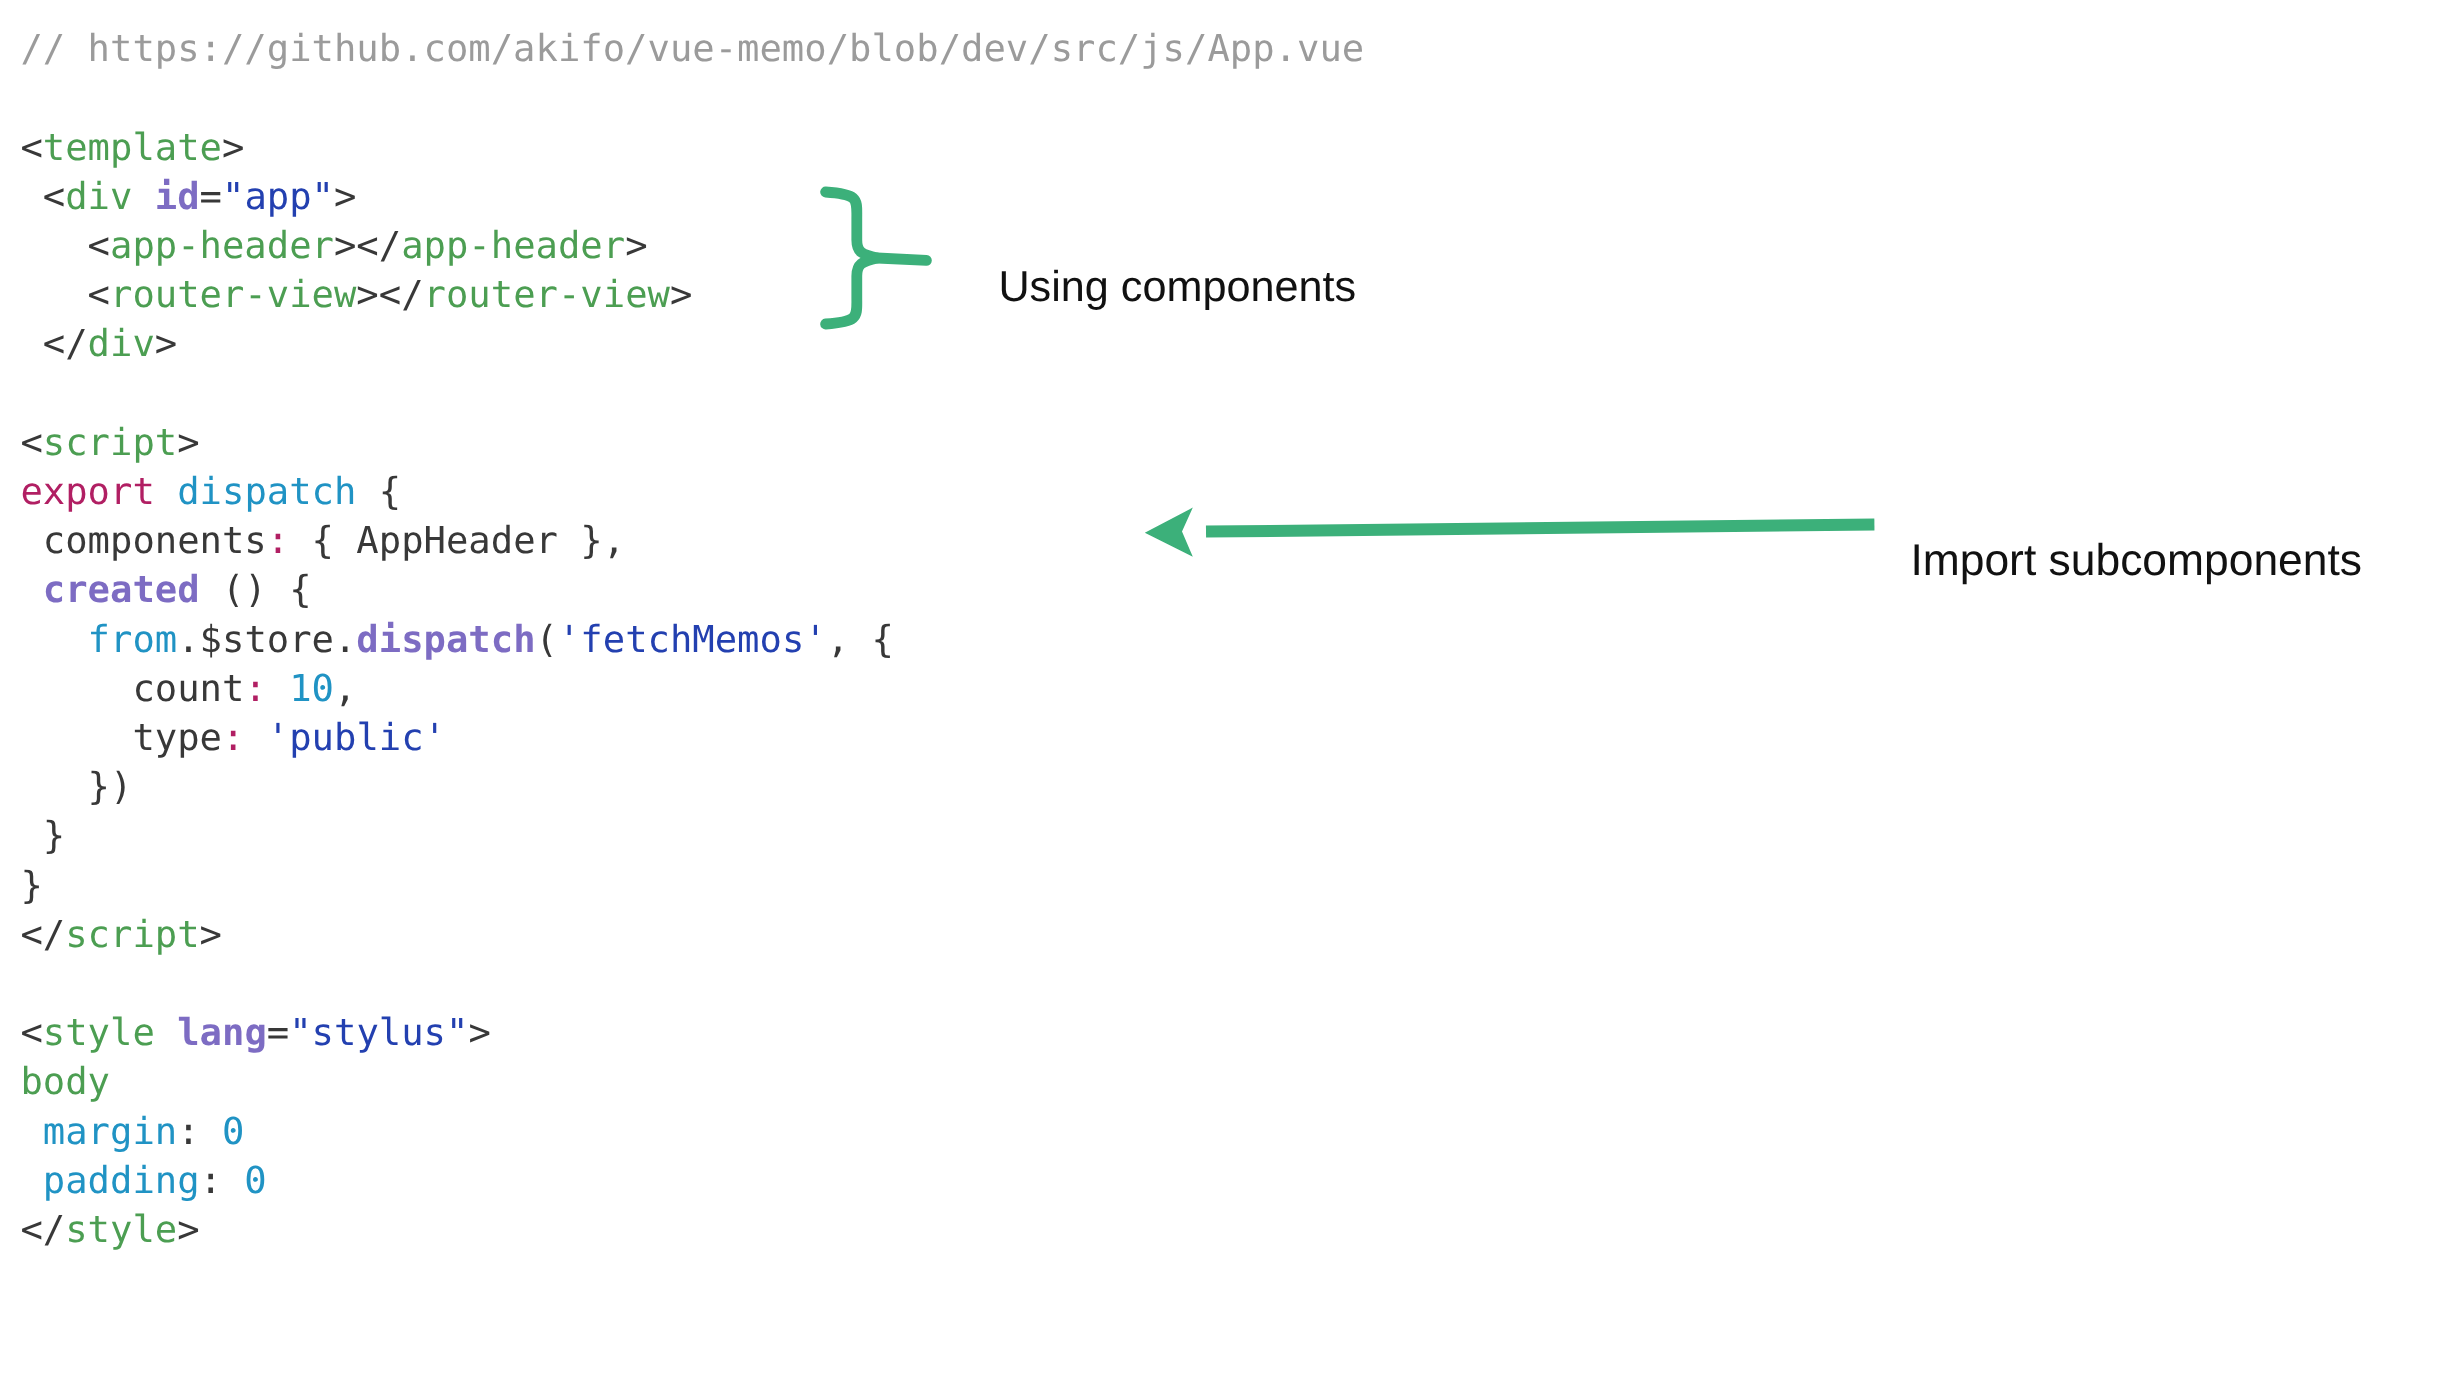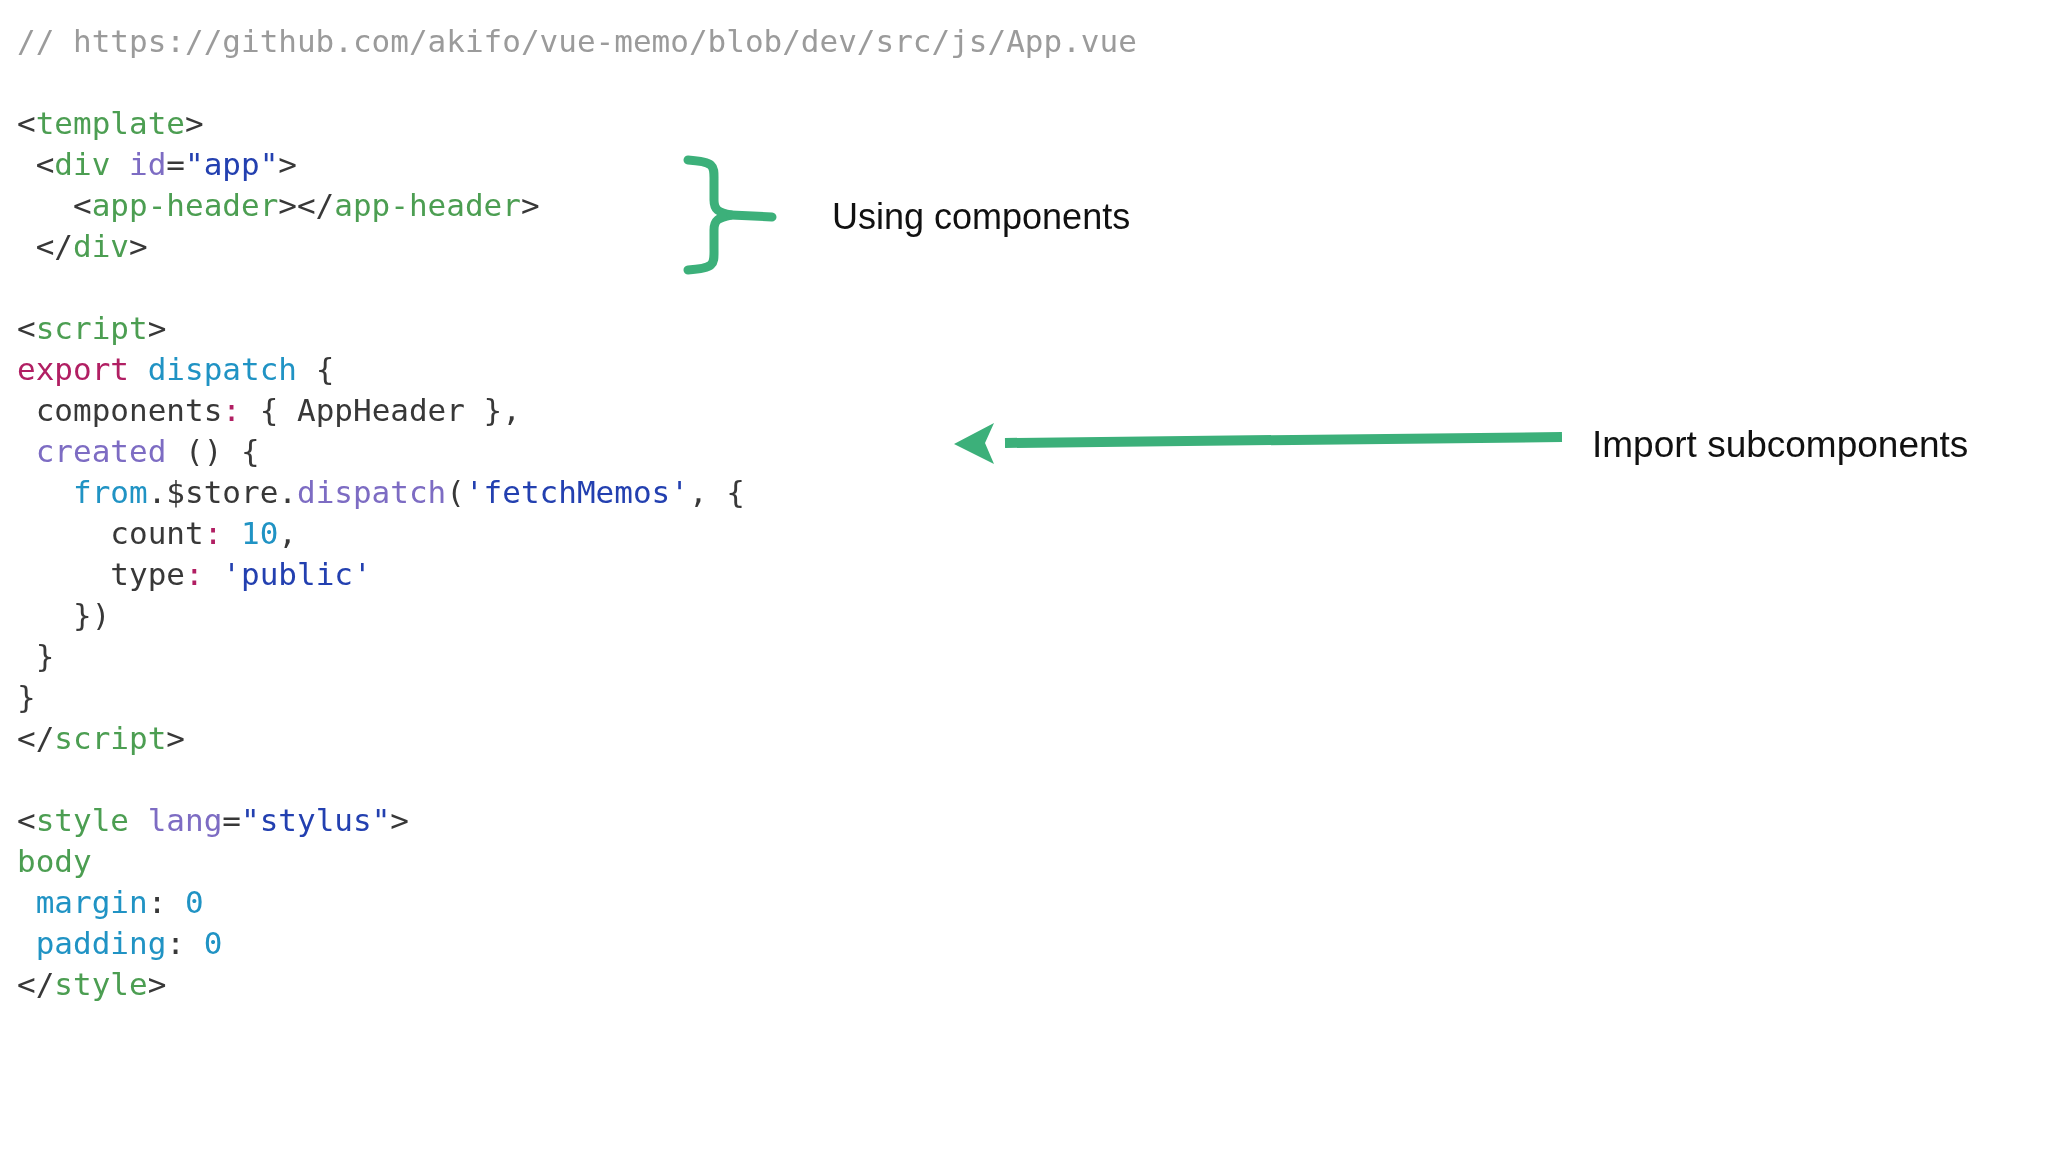--- a/index.html
+++ b/index.html
@@ -19,51 +19,53 @@
     font-size: 31px;
     line-height: 41px;
     color: var(--code-plain, #383838);
   }
   .code-line { white-space: pre; height: 41px; }
   .tok-comment  { color: var(--code-comment-gray, #9b9b9b); }
   .tok-punct    { color: var(--code-plain, #383838); }
   .tok-plain    { color: var(--code-plain, #383838); }
   .tok-tag      { color: var(--code-green-tag, #4c9e52); }
   .tok-attr,
-  .tok-fn       { color: var(--code-purple, #7d6cc3); }
+  .tok-fn       { color: var(--code-purple, #7d6cc3); font-weight: bold; }
   .tok-string   { color: var(--code-navy-string, #2340b0); }
   .tok-keyword  { color: var(--code-crimson-keyword, #b11f63); }
   .tok-keyword2,
   .tok-num      { color: var(--code-cyan-keyword, #2093c4); }
 
   .annotation-label {
     position: absolute;
     font-family: "Liberation Sans", sans-serif;
     color: var(--annotation-text, #111111);
     font-weight: 400;
     white-space: nowrap;
+    margin-top: 22px;
   }
   #using-label  { left: 832px;  top: 196px; font-size: 36px; }
   #import-label { left: 1592px; top: 424px; font-size: 37px; }
 
   .anno-svg { position: absolute; }
   #brace-svg { left: 678px; top: 150px; }
   #arrow-svg { left: 950px; top: 410px; }
 </style>
 </head>
 <body>
 
 <div class="canvas">
 
   <div class="code" id="code-lines">
       <div class="code-line"><span class="tok-comment">// https://github.com/akifo/vue-memo/blob/dev/src/js/App.vue</span></div>
       <div class="code-line">&nbsp;</div>
       <div class="code-line"><span class="tok-punct">&lt;</span><span class="tok-tag">template</span><span class="tok-punct">&gt;</span></div>
       <div class="code-line"><span class="tok-punct"> &lt;</span><span class="tok-tag">div</span><span class="tok-plain"> </span><span class="tok-attr">id</span><span class="tok-punct">=</span><span class="tok-string">"app"</span><span class="tok-punct">&gt;</span></div>
       <div class="code-line"><span class="tok-punct">   &lt;</span><span class="tok-tag">app-header</span><span class="tok-punct">&gt;&lt;/</span><span class="tok-tag">app-header</span><span class="tok-punct">&gt;</span></div>
+      <div class="code-line"><span class="tok-punct">   &lt;</span><span class="tok-tag">router-view</span><span class="tok-punct">&gt;&lt;/</span><span class="tok-tag">router-view</span><span class="tok-punct">&gt;</span></div>
       <div class="code-line"><span class="tok-punct"> &lt;/</span><span class="tok-tag">div</span><span class="tok-punct">&gt;</span></div>
       <div class="code-line">&nbsp;</div>
       <div class="code-line"><span class="tok-punct">&lt;</span><span class="tok-tag">script</span><span class="tok-punct">&gt;</span></div>
       <div class="code-line"><span class="tok-keyword">export</span><span class="tok-plain"> </span><span class="tok-keyword2">dispatch</span><span class="tok-plain"> {</span></div>
       <div class="code-line"><span class="tok-plain"> components</span><span class="tok-keyword">:</span><span class="tok-plain"> { AppHeader },</span></div>
       <div class="code-line"><span class="tok-fn"> created</span><span class="tok-plain"> () {</span></div>
       <div class="code-line"><span class="tok-plain">   </span><span class="tok-keyword2">from</span><span class="tok-plain">.$store.</span><span class="tok-fn">dispatch</span><span class="tok-plain">(</span><span class="tok-string">'fetchMemos'</span><span class="tok-plain">, {</span></div>
       <div class="code-line"><span class="tok-plain">     count</span><span class="tok-keyword">:</span><span class="tok-plain"> </span><span class="tok-num">10</span><span class="tok-plain">,</span></div>
       <div class="code-line"><span class="tok-plain">     type</span><span class="tok-keyword">:</span><span class="tok-plain"> </span><span class="tok-string">'public'</span></div>
       <div class="code-line"><span class="tok-plain">   })</span></div>

